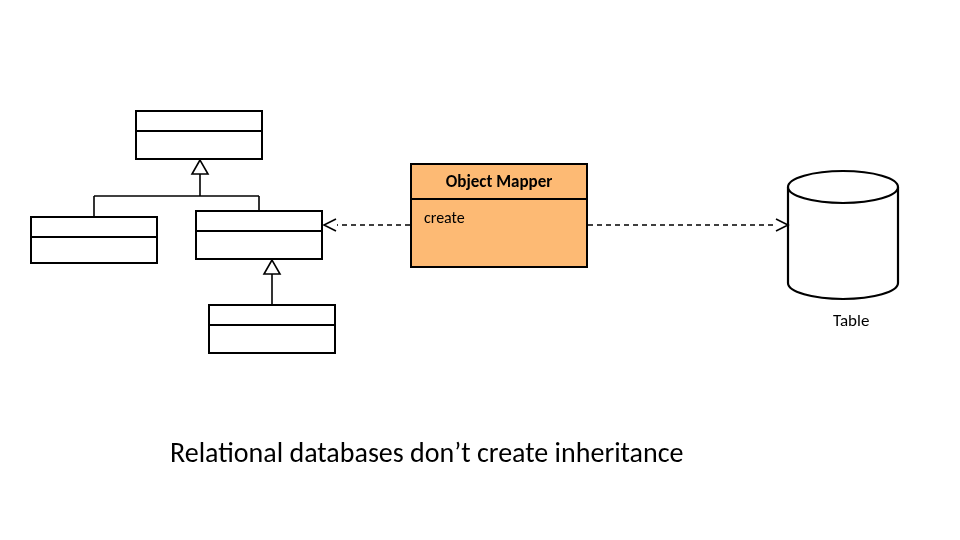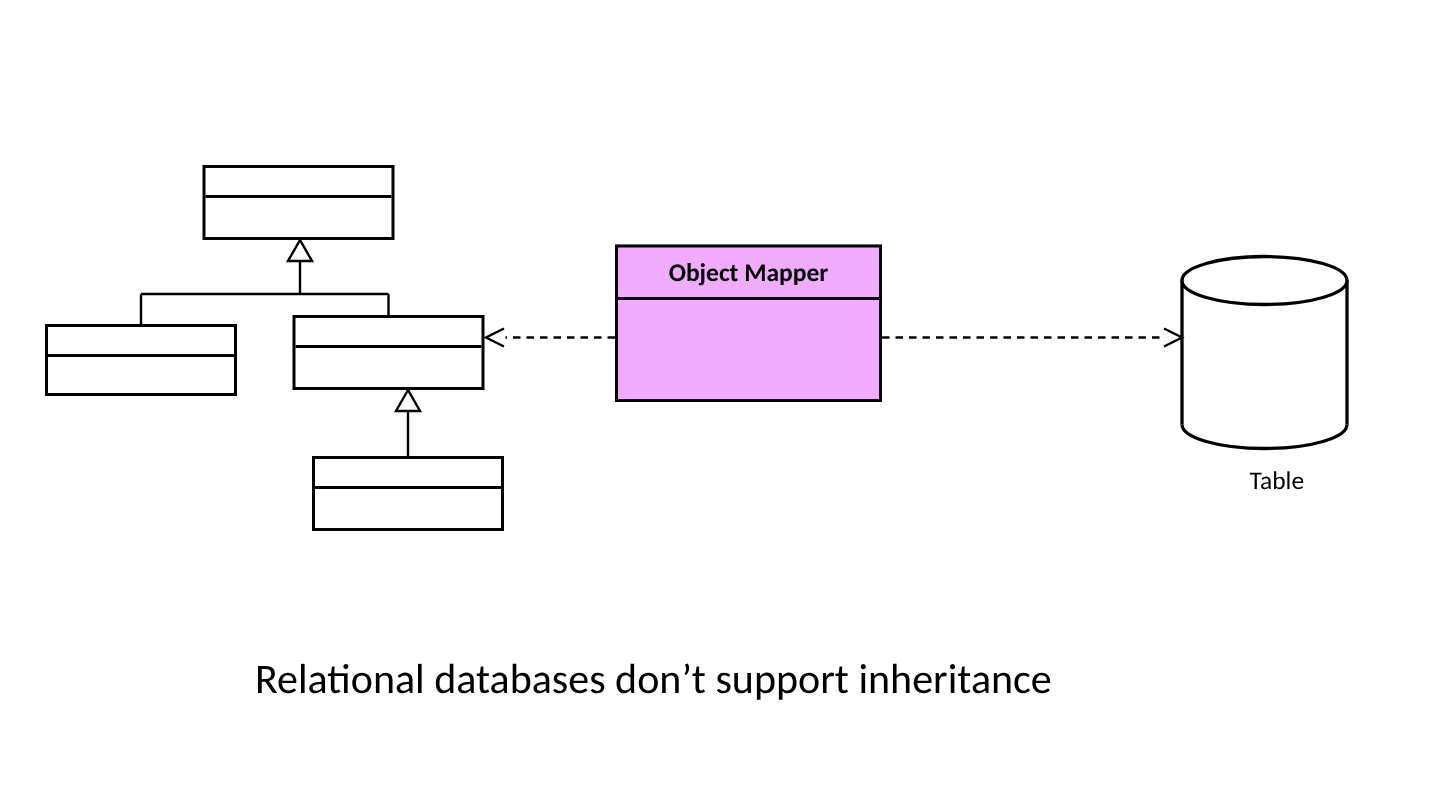--- a/index.html
+++ b/index.html
@@ -25,21 +25,21 @@
   .uml-divider {
     position: absolute;
     left: 0;
     right: 0;
     height: 0;
     border-top: 2px solid #000;
   }
   .mapper-box {
     position: absolute;
     border: 2px solid #000;
-    background: #f0abfc;
+    background: #fdba74;
     box-sizing: border-box;
   }
   .mapper-title {
     text-align: center;
     font-weight: 700;
     font-size: 17px;
     padding: 6px 4px 6px 4px;
     border-bottom: 2px solid #000;
   }
   .mapper-body {
@@ -87,26 +87,27 @@
     <div class="uml-divider" style="top:18px;"></div>
   </div>
 
   <div class="uml-box" style="left:208px; top:304px; width:128px; height:50px;">
     <div class="uml-divider" style="top:18px;"></div>
   </div>
 
   <div class="mapper-box" style="left:410px; top:163px; width:178px; height:105px;">
     <div class="mapper-title">Object Mapper</div>
     <div class="mapper-body">
+      <span class="mapper-op">create</span>
     </div>
   </div>
 
   <div class="table-label" style="left:833px; top:310px;">Table</div>
 
-  <div class="caption" style="left:170px; top:435px;">Relational databases don’t support inheritance</div>
+  <div class="caption" style="left:170px; top:435px;">Relational databases don’t create inheritance</div>
 
   <svg class="overlay" viewBox="0 0 960 540">
     
     <g stroke="#000" stroke-width="2.2" fill="#fff">
 
       <path d="M 788 187 L 788 283" fill="none"></path>
       <path d="M 898 187 L 898 283" fill="none"></path>
 
       <path d="M 788 283 A 55 16 0 0 0 898 283" fill="none"></path>
 

